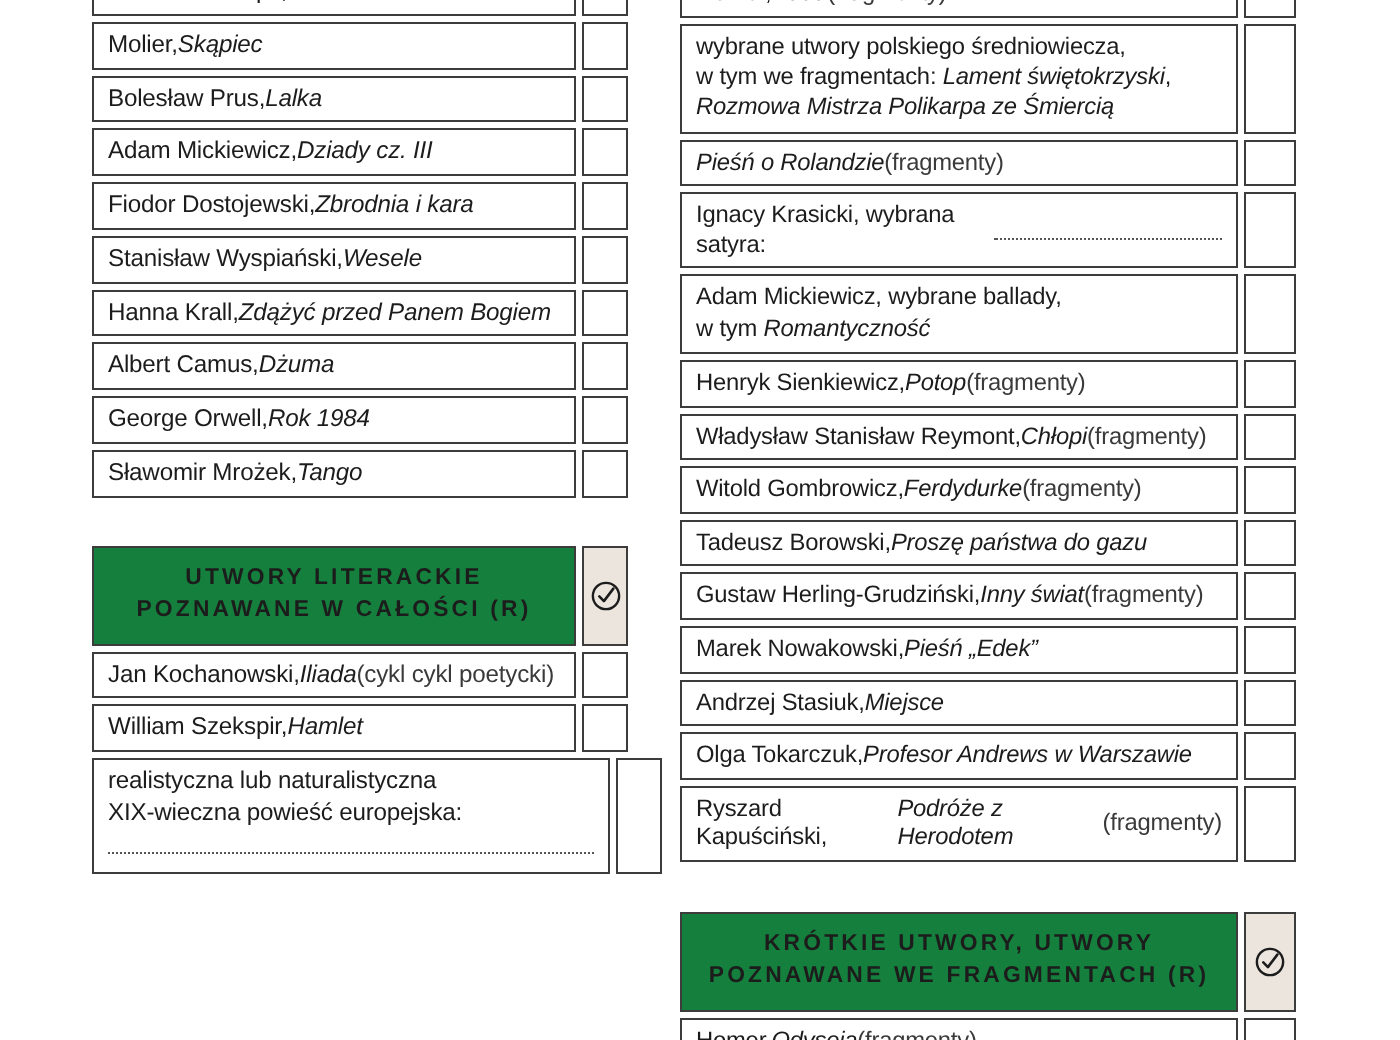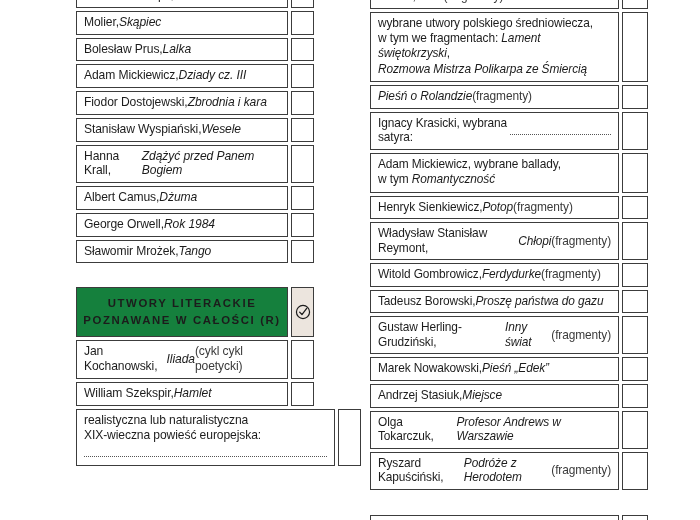--- a/index.html
+++ b/index.html
@@ -33,21 +33,20 @@
   .column-right { left: 340px; width: 308px; }
 
   
   .col-inner-left  { position: relative; top: -16px; }
   .col-inner-right { position: relative; top: -15px; }
 
   .row {
     display: flex;
     align-items: stretch;
     margin-bottom: 3px;
-    margin-left: 30px;
   }
 
   .cell {
     border: 1.6px solid #3c3c3c;
     box-sizing: border-box;
     background: #ffffff;
     display: flex;
     align-items: center;
   }
 
@@ -241,20 +240,29 @@
         </div>
         <div class="row">
           <div class="cell cell-title">Olga Tokarczuk, <em class="t">Profesor Andrews w Warszawie</em></div>
           <div class="cell cell-check"></div>
         </div>
         <div class="row">
           <div class="cell cell-title">Ryszard Kapuściński, <em class="t">Podróże z Herodotem</em><br><span class="frag">(fragmenty)</span></div>
           <div class="cell cell-check"></div>
         </div>
         <div class="section-gap-r"></div>
+        <div class="row row-head">
+          <div class="cell cell-title">KRÓTKIE UTWORY, UTWORY<br>POZNAWANE WE FRAGMENTACH (R)</div>
+          <div class="cell cell-check">
+            <span class="checkmark-icon"><svg viewBox="0 0 20 20" width="16" height="16">
+                <circle cx="10" cy="10" r="8.2" fill="none" stroke="#1c1c1c" stroke-width="1.5"></circle>
+                <path d="M5.8 10.2 L8.7 13.2 L14.6 5.4" fill="none" stroke="#1c1c1c" stroke-width="1.6" stroke-linecap="round" stroke-linejoin="round"></path>
+              </svg></span>
+          </div>
+        </div>
         <div class="row">
           <div class="cell cell-title">Homer, <em class="t">Odyseja</em><span class="frag"> (fragmenty)</span></div>
           <div class="cell cell-check"></div>
         </div>
       </div>
   </div>
 
 </div>
 
 </body></html>

